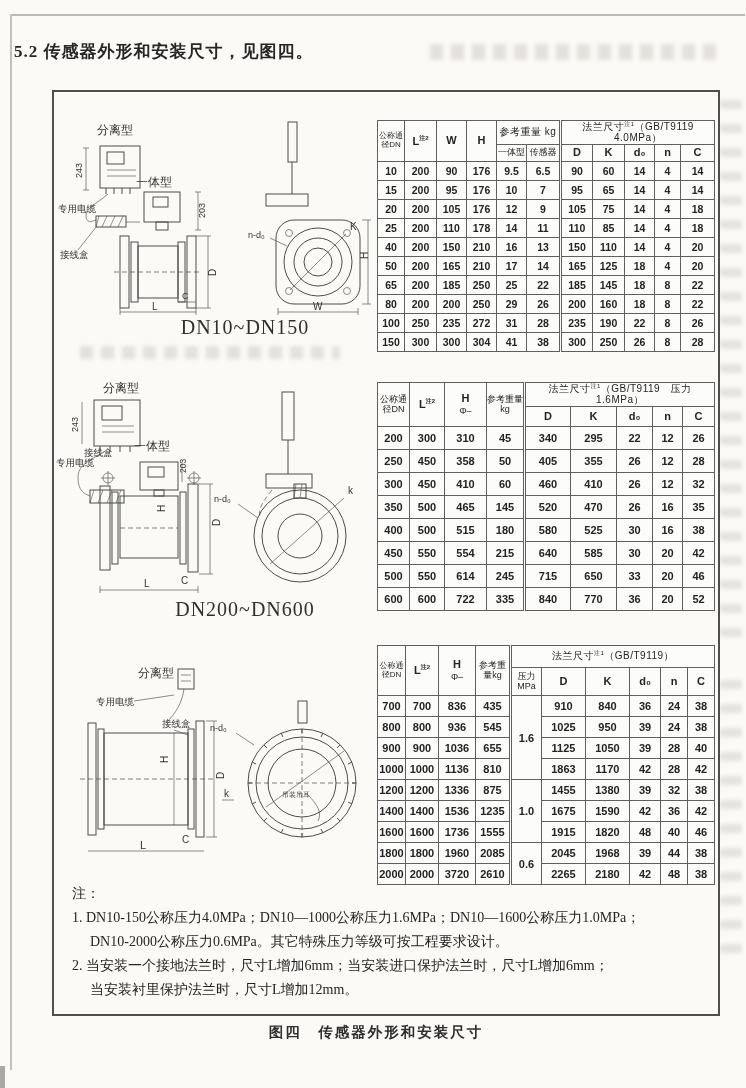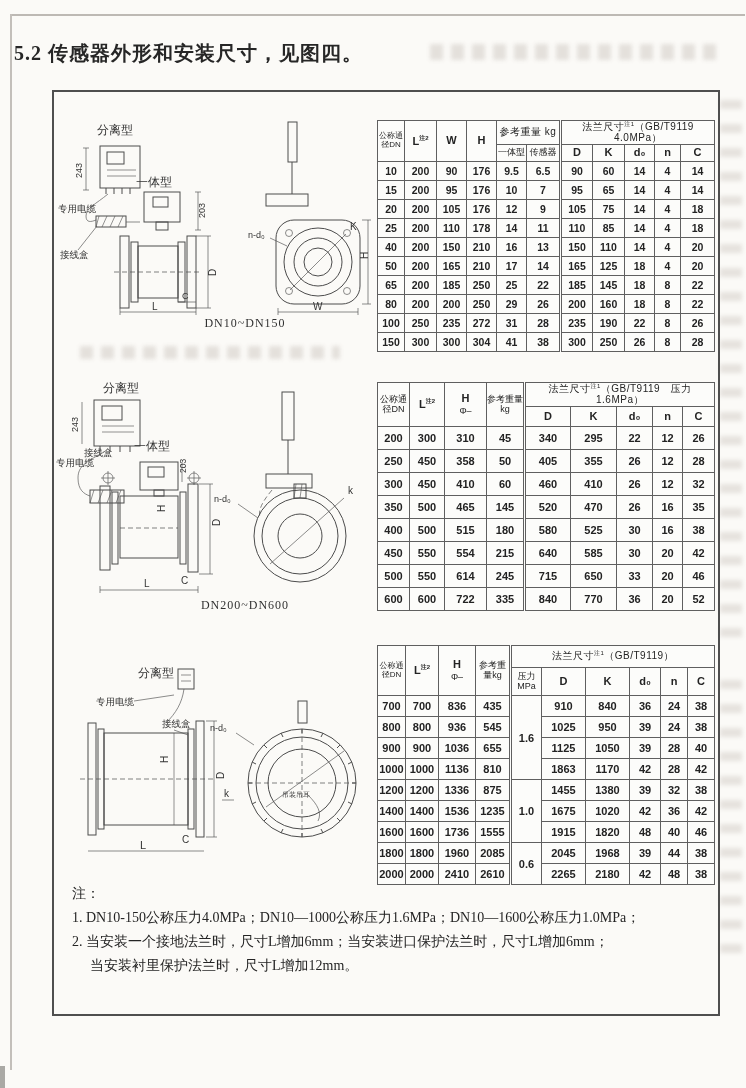--- a/index.html
+++ b/index.html
@@ -6,26 +6,26 @@
   .page{position:relative;width:746px;height:1088px;background:#fbfaf7;overflow:hidden;
         font-family:"Liberation Serif","DejaVu Serif",serif;color:#2b2b2b;}
   
   .edge-top{position:absolute;left:11px;top:14px;width:734px;height:2px;background:#bdb9b4;}
   .edge-left{position:absolute;left:10px;top:14px;width:2px;height:1056px;background:#c3bfba;}
   .edge-nub{position:absolute;left:0;top:1066px;width:5px;height:22px;background:#8f8d8a;opacity:.75;}
   .artifact{position:absolute;filter:blur(2px);opacity:.45;pointer-events:none;}
   .art-h{background:repeating-linear-gradient(90deg,rgba(158,146,136,.55) 0 13px,transparent 13px 21px);}
   .art-v{background:repeating-linear-gradient(180deg,rgba(158,146,136,.5) 0 9px,transparent 9px 24px);}
 
-  .title{position:absolute;left:14px;top:40px;font-size:20px;font-weight:600;letter-spacing:1px;color:#262626;}
+  .title{position:absolute;left:14px;top:40px;font-size:17px;font-weight:600;letter-spacing:1px;color:#262626;}
   .frame{position:absolute;left:52px;top:90px;width:664px;height:922px;border:2px solid #4f4f4f;}
 
   .diagram{position:absolute;text-decoration:underline;}
   .diagram svg{display:block;}
-  .dcap{position:absolute;font-size:12px;letter-spacing:1px;color:#303030;text-align:center;font-weight:500;}
+  .dcap{position:absolute;font-size:20px;letter-spacing:1px;color:#303030;text-align:center;font-weight:500;}
 
   
   .twrap{position:absolute;left:377px;}
   table{border-collapse:collapse;table-layout:fixed;background:rgba(255,255,255,.4);}
   th,td{border:1px solid #5f5f5f;text-align:center;vertical-align:middle;padding:0;overflow:hidden;
         color:#232323;font-family:"Liberation Sans","DejaVu Sans",sans-serif;}
   th{font-weight:400;font-size:9px;line-height:1.08;}
   th.big{font-size:11px;font-weight:700;}
   td{font-weight:700;}
   sup{font-size:6px;vertical-align:super;}
@@ -658,21 +658,21 @@
             <td>39</td>
             <td>32</td>
             <td>38</td>
           </tr>
           <tr>
             <td>1400</td>
             <td>1400</td>
             <td>1536</td>
             <td>1235</td>
             <td>1675</td>
-            <td>1020</td>
+            <td>1590</td>
             <td>42</td>
             <td>36</td>
             <td>42</td>
           </tr>
           <tr>
             <td>1600</td>
             <td>1600</td>
             <td>1736</td>
             <td>1555</td>
             <td>1915</td>
@@ -689,34 +689,36 @@
             <td class="dl" rowspan="2">0.6</td>
             <td>2045</td>
             <td>1968</td>
             <td>39</td>
             <td>44</td>
             <td>38</td>
           </tr>
           <tr>
             <td>2000</td>
             <td>2000</td>
-            <td>2410</td>
+            <td>3720</td>
             <td>2610</td>
             <td>2265</td>
             <td>2180</td>
             <td>42</td>
             <td>48</td>
             <td>38</td>
           </tr>
         </tbody>
     </table>
   </div>
 
 
   <div class="notes">
     <div>注：</div>
     <div>1. DN10-150公称压力4.0MPa；DN10—1000公称压力1.6MPa；DN10—1600公称压力1.0MPa；</div>
+    <div class="cont">DN10-2000公称压力0.6MPa。其它特殊压力等级可按工程要求设计。</div>
     <div>2. 当安装一个接地法兰时，尺寸L增加6mm；当安装进口保护法兰时，尺寸L增加6mm；</div>
     <div class="cont">当安装衬里保护法兰时，尺寸L增加12mm。</div>
   </div>
 
+  <div class="figcap">图四　传感器外形和安装尺寸</div>
 
 </div>
 
 </body></html>

